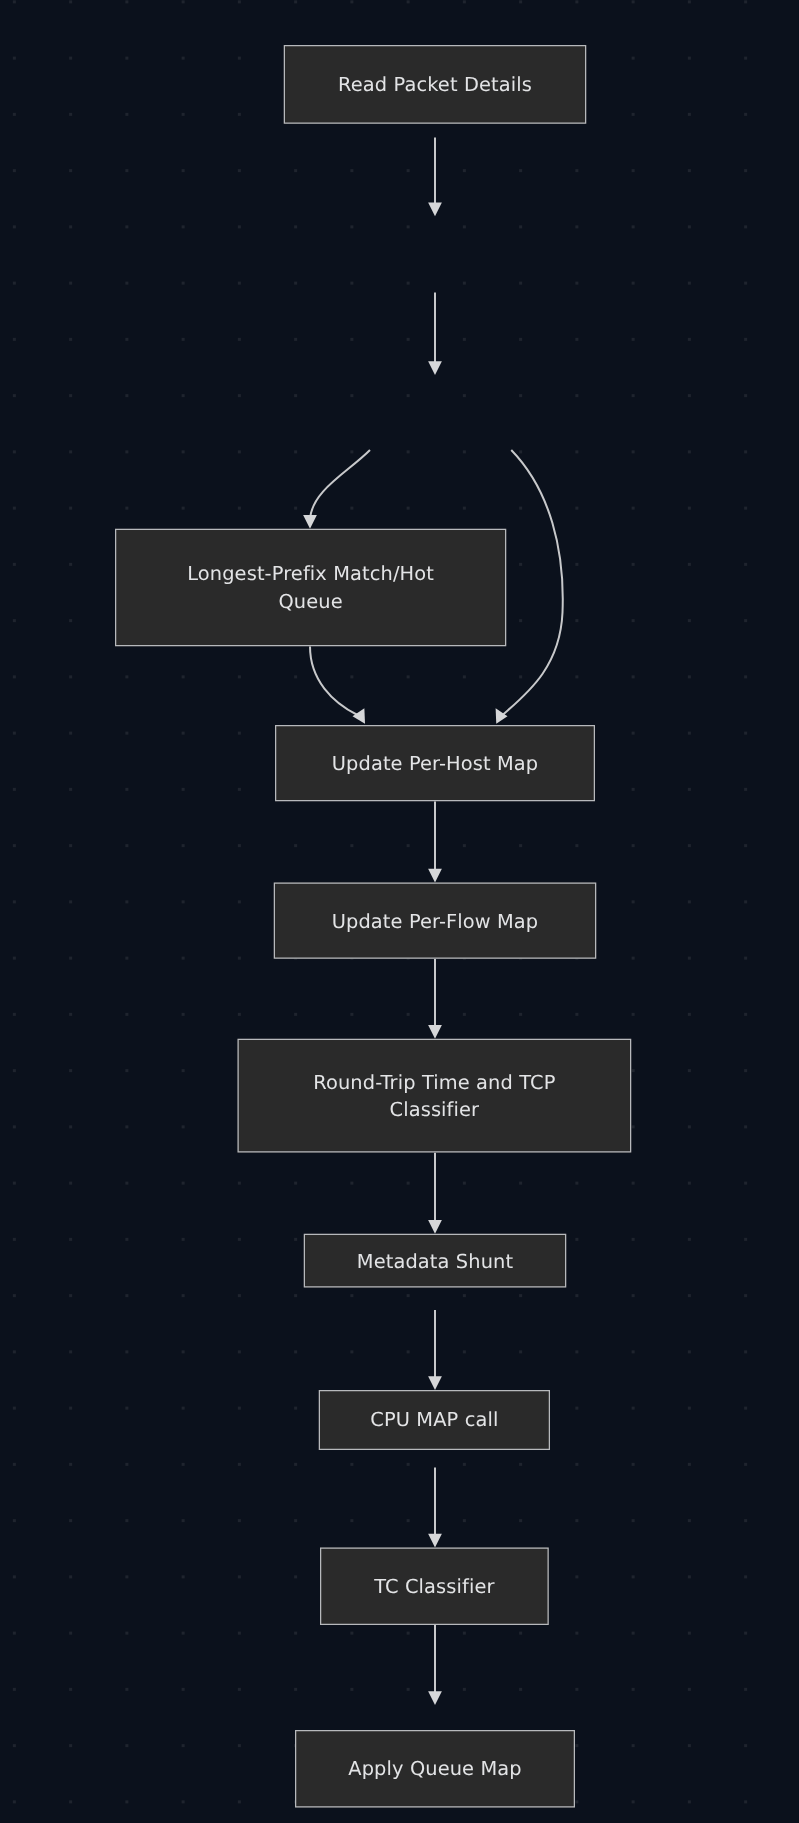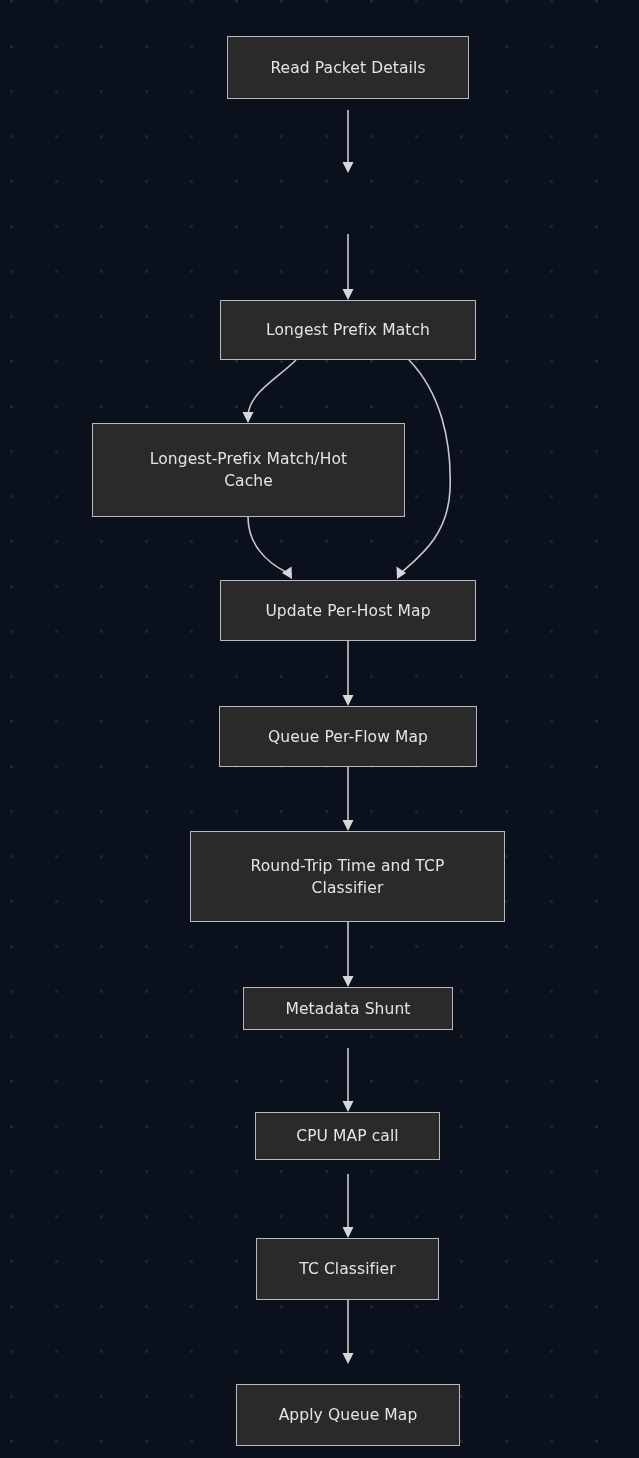--- a/index.html
+++ b/index.html
@@ -99,35 +99,32 @@
 
     <path class="edge-path" d="M 348,1300 L 348,1356"></path>
     <polygon class="arrow-head" points="348,1364 342.5,1353 353.5,1353"></polygon>
   </svg>
 
   <div class="node" style="left:227px; top:36px; width:242px; height:63px;">
     <span class="node-label">Read Packet Details</span>
   </div>
 
 
-  <div class="node" style="left:220px; top:300px; width:256px; height:60px;">
-    <span class="node-label">Longest Prefix Match</span>
-  </div>
 
   <div class="node" style="left:92px; top:423px; width:313px; height:94px;">
     <span class="node-label">Longest-Prefix Match/Hot
-Cache</span>
+Queue</span>
   </div>
 
   <div class="node" style="left:220px; top:580px; width:256px; height:61px;">
     <span class="node-label">Update Per-Host Map</span>
   </div>
 
   <div class="node" style="left:219px; top:706px; width:258px; height:61px;">
-    <span class="node-label">Queue Per-Flow Map</span>
+    <span class="node-label">Update Per-Flow Map</span>
   </div>
 
   <div class="node" style="left:190px; top:831px; width:315px; height:91px;">
     <span class="node-label">Round-Trip Time and TCP
 Classifier</span>
   </div>
 
   <div class="node" style="left:243px; top:987px; width:210px; height:43px;">
     <span class="node-label">Metadata Shunt</span>
   </div>

